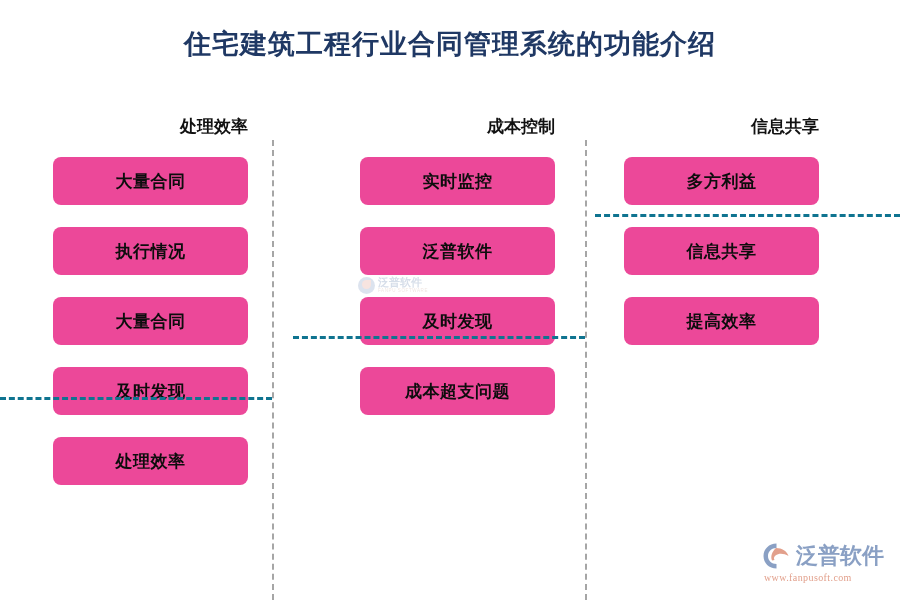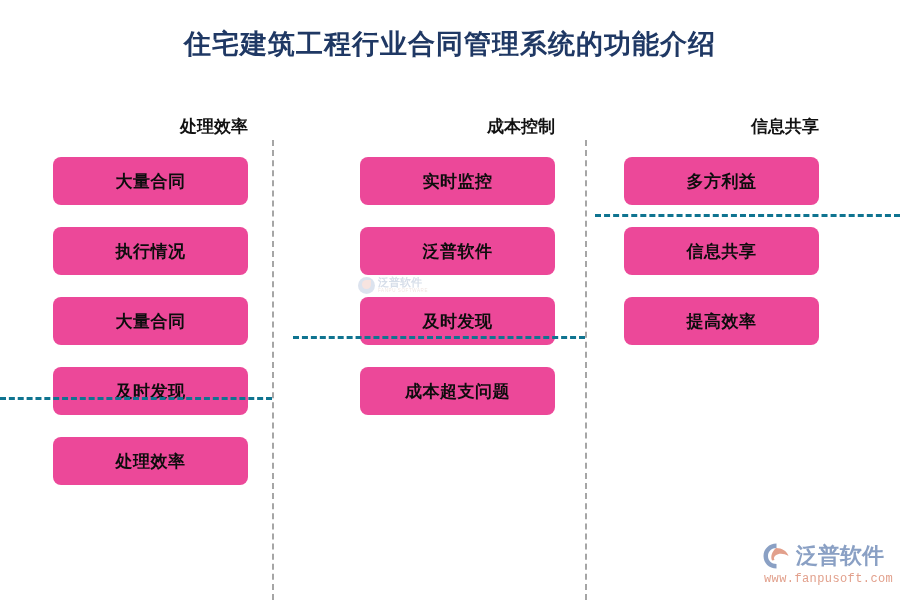--- a/index.html
+++ b/index.html
@@ -167,22 +167,22 @@
   .brand-cn {
     font-family: "DejaVu Sans", "Liberation Sans", sans-serif;
     font-size: 22px;
     font-weight: bold;
     color: #8aa0c4;
     letter-spacing: 0px;
     line-height: 26px;
     white-space: nowrap;
   }
   .brand-url {
-    font-family: Liberation Mono, monospace;
-    font-size: 12px;
+    font-family: Liberation Serif, serif;
+    font-size: 10px;
     color: #e2a08c;
     letter-spacing: 0.4px;
     margin-top: 1px;
     margin-left: 2px;
     white-space: nowrap;
   }
 </style>
 </head>
 <body>
 

